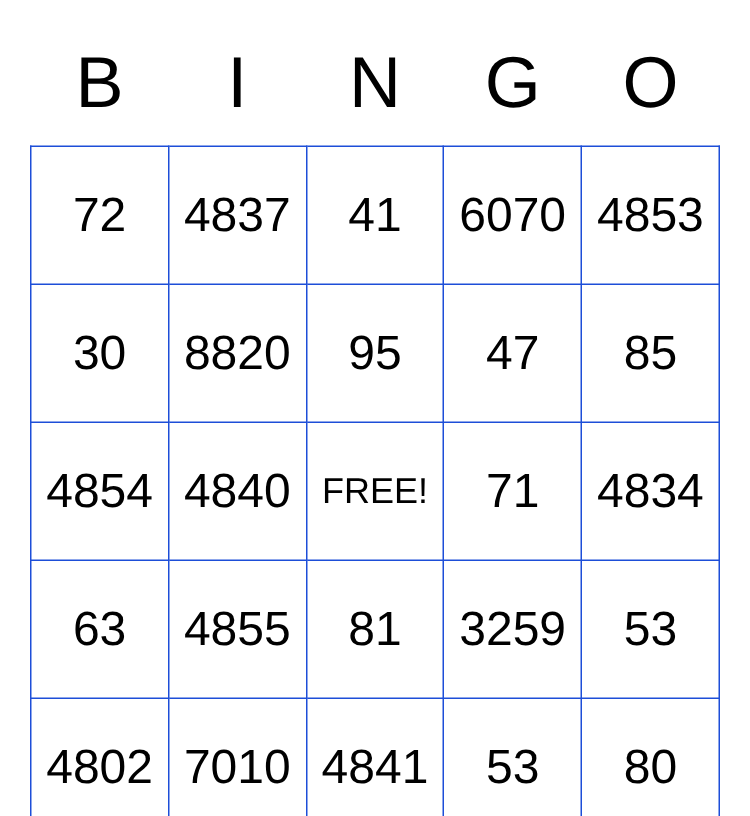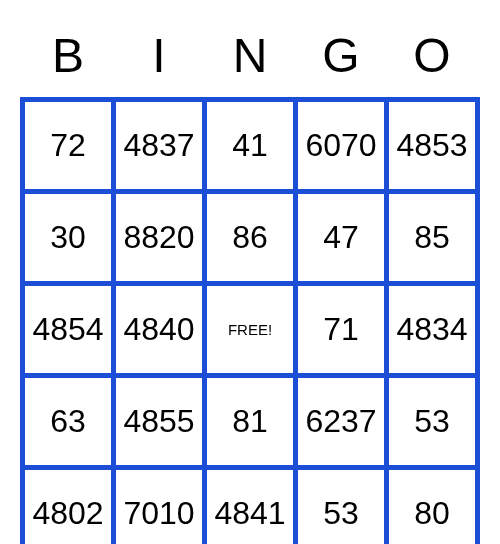--- a/index.html
+++ b/index.html
@@ -21,29 +21,29 @@
     }
     .bingo-card th {
       font-size: 48px;
       font-weight: normal;
       text-align: center;
       padding: 8px 0 14px 0;
       border: none;
       width: 92px;
     }
     .bingo-card td {
-      border: 5px solid #1d4ed8;
+      border: 1px solid #1d4ed8;
       width: 92px;
       height: 92px;
       text-align: center;
       vertical-align: middle;
       font-size: 32px;
     }
     .bingo-card td.free {
-      font-size: 15px;
+      font-size: 24px;
     }
   </style>
 </head>
 <body>
 
 <table class="bingo-card">
   <thead>
     <tr>
       <th>B</th>
       <th>I</th>
@@ -56,36 +56,36 @@
     <tr>
       <td>72</td>
       <td>4837</td>
       <td>41</td>
       <td>6070</td>
       <td>4853</td>
     </tr>
     <tr>
       <td>30</td>
       <td>8820</td>
-      <td>86</td>
+      <td>95</td>
       <td>47</td>
       <td>85</td>
     </tr>
     <tr>
       <td>4854</td>
       <td>4840</td>
       <td class="free">FREE!</td>
       <td>71</td>
       <td>4834</td>
     </tr>
     <tr>
       <td>63</td>
       <td>4855</td>
       <td>81</td>
-      <td>6237</td>
+      <td>3259</td>
       <td>53</td>
     </tr>
     <tr>
       <td>4802</td>
       <td>7010</td>
       <td>4841</td>
       <td>53</td>
       <td>80</td>
     </tr>
   </tbody>

